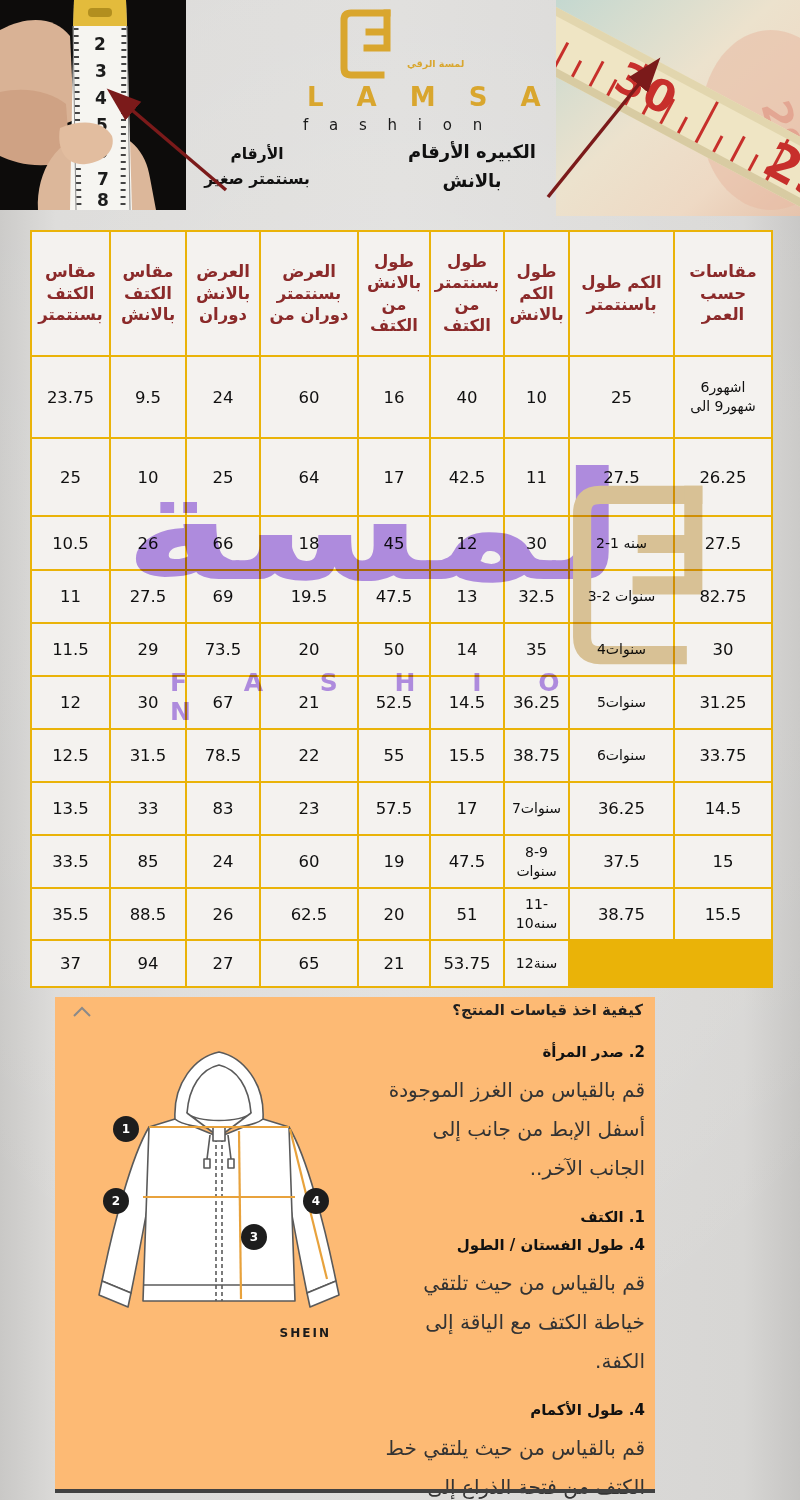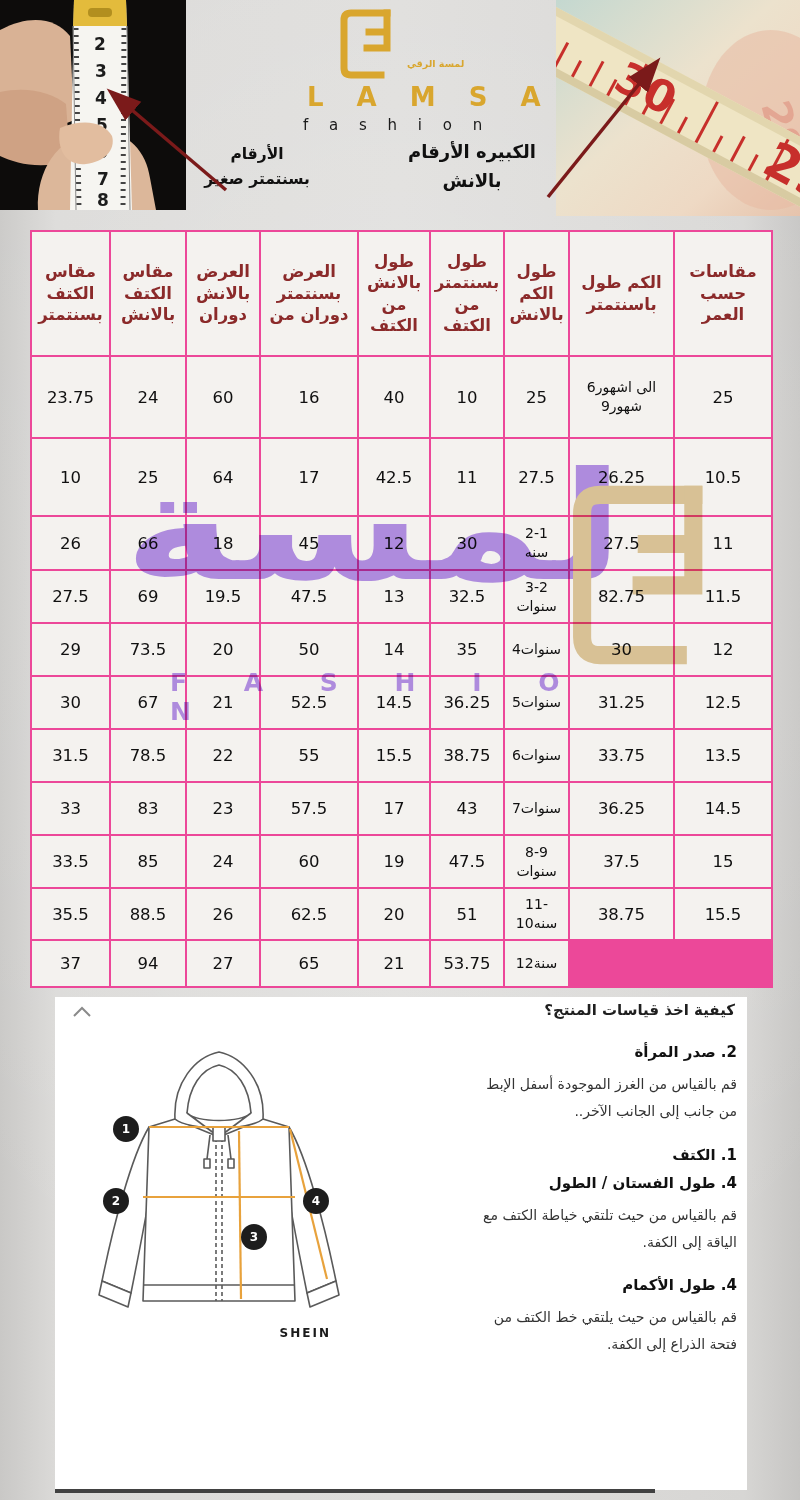--- a/index.html
+++ b/index.html
@@ -27,47 +27,47 @@
   .annot-left{left:198px;top:142px;width:118px;font-size:15.5px;line-height:1.6;}
   .annot-right{left:396px;top:138px;width:152px;font-size:18px;line-height:1.6;}
   .arrow-layer{position:absolute;left:0;top:0;width:800px;height:230px;pointer-events:none;}
 
   
   .size-table{
     position:absolute;left:30px;top:230px;z-index:2;
     display:grid;
     grid-template-columns:77px 74px 72px 96px 70px 72px 63px 103px 96px;
     grid-template-rows:123px 80px 76px 52px 51px 51px 51px 51px 51px 51px 50px 45px;
-    gap:2px;padding:2px;background:#ec4899;
+    gap:2px;padding:2px;background:#eab308;
   }
   .cell{background:#f4f2ef;display:flex;align-items:center;justify-content:center;
         text-align:center;direction:ltr;overflow:hidden;}
   .th{color:#8b2a2a;font-weight:bold;font-size:16.5px;line-height:1.3;padding:2px 3px;}
   .th.last{padding:2px 2px;}
   .td{font-size:16.5px;color:#101010;}
   .age{font-size:14px;line-height:1.35;padding:14px;}
 
   
   .watermark{position:absolute;left:44px;top:450px;width:720px;height:300px;z-index:3;
              pointer-events:none;mix-blend-mode:multiply;opacity:.5;color:#6d28d9;}
   .wm-ar{position:absolute;left:30px;top:-10px;width:600px;text-align:center;
          font-size:150px;font-weight:bold;transform:scaleX(1.25);transform-origin:center;}
   .wm-en{position:absolute;left:100px;top:218px;width:470px;display:flex;align-items:center;}
   .wm-en .line{flex:1;height:3px;background:#c59a3f;}
   .wm-en .txt{font-size:25px;font-weight:bold;letter-spacing:24px;padding:0 6px 0 26px;}
   .wm-mono{position:absolute;left:520px;top:0px;}
 
   
-  .guide{position:absolute;left:55px;top:997px;width:692px;height:493px;background:#ffffff;z-index:2;}
+  .guide{position:absolute;left:55px;top:997px;width:600px;height:493px;background:#fdba74;z-index:2;}
   .guide-title{position:absolute;right:12px;top:4px;direction:rtl;font-weight:bold;font-size:15px;color:#1f1f1f;}
   .chevron{position:absolute;left:16px;top:8px;}
   .jacket{position:absolute;left:14px;top:42px;}
   .sections{position:absolute;right:10px;top:46px;width:268px;direction:rtl;text-align:right;color:#222;}
   .sections h3{margin:0 0 10px;font-size:15px;font-weight:bold;color:#111;}
-  .sections p{margin:8px 0 20px;font-size:14px;line-height:1.95;color:#333;}
+  .sections p{margin:8px 0 20px;font-size:20px;line-height:1.95;color:#333;}
   .bottom-bar{position:absolute;left:55px;top:1489px;width:600px;height:4px;background:#414141;z-index:2;}
 </style>
 </head>
 <body>
 
 <svg class="photo-left" viewBox="0 0 186 210">
   <rect width="186" height="210" fill="#0d0c0b"></rect>
 
   <path d="M0,30 C30,14 56,18 70,36 L74,120 C50,132 20,128 0,118 Z" fill="#d9b295"></path>
   <path d="M0,92 C26,86 52,92 66,104 L70,160 C44,170 16,164 0,156 Z" fill="#cfa284"></path>
@@ -167,20 +167,21 @@
     <div class="cell th">مقاس‎ الكتف‎ بسنتمتر</div>
     <div class="cell th">مقاس‎ الكتف‎ بالانش</div>
     <div class="cell th">العرض‎ بالانش‎ دوران</div>
     <div class="cell th">العرض‎ بسنتمتر‎ من‎ دوران</div>
     <div class="cell th">طول‎ بالانش‎ من‎ الكتف</div>
     <div class="cell th">طول‎ بسنتمتر‎ من‎ الكتف</div>
     <div class="cell th">طول‎ الكم‎ بالانش</div>
     <div class="cell th">طول‎ الكم‎ باسنتمتر</div>
     <div class="cell th last">مقاسات‎ حسب‎ العمر</div>
     <div class="cell td">23.75</div>
+    <div class="cell td">9.5</div>
     <div class="cell td">24</div>
     <div class="cell td">60</div>
     <div class="cell td">16</div>
     <div class="cell td">40</div>
     <div class="cell td">10</div>
     <div class="cell td">25</div>
     <div class="cell td age">6اشهور‎ الى‎ 9شهور</div>
     <div class="cell td">25</div>
     <div class="cell td">10</div>
     <div class="cell td">25</div>
@@ -234,21 +235,20 @@
     <div class="cell td">15.5</div>
     <div class="cell td">38.75</div>
     <div class="cell td age">6سنوات</div>
     <div class="cell td">33.75</div>
     <div class="cell td">13.5</div>
     <div class="cell td">33</div>
     <div class="cell td">83</div>
     <div class="cell td">23</div>
     <div class="cell td">57.5</div>
     <div class="cell td">17</div>
-    <div class="cell td">43</div>
     <div class="cell td age">7سنوات</div>
     <div class="cell td">36.25</div>
     <div class="cell td">14.5</div>
     <div class="cell td">33.5</div>
     <div class="cell td">85</div>
     <div class="cell td">24</div>
     <div class="cell td">60</div>
     <div class="cell td">19</div>
     <div class="cell td">47.5</div>
     <div class="cell td age">8-9 سنوات</div>

